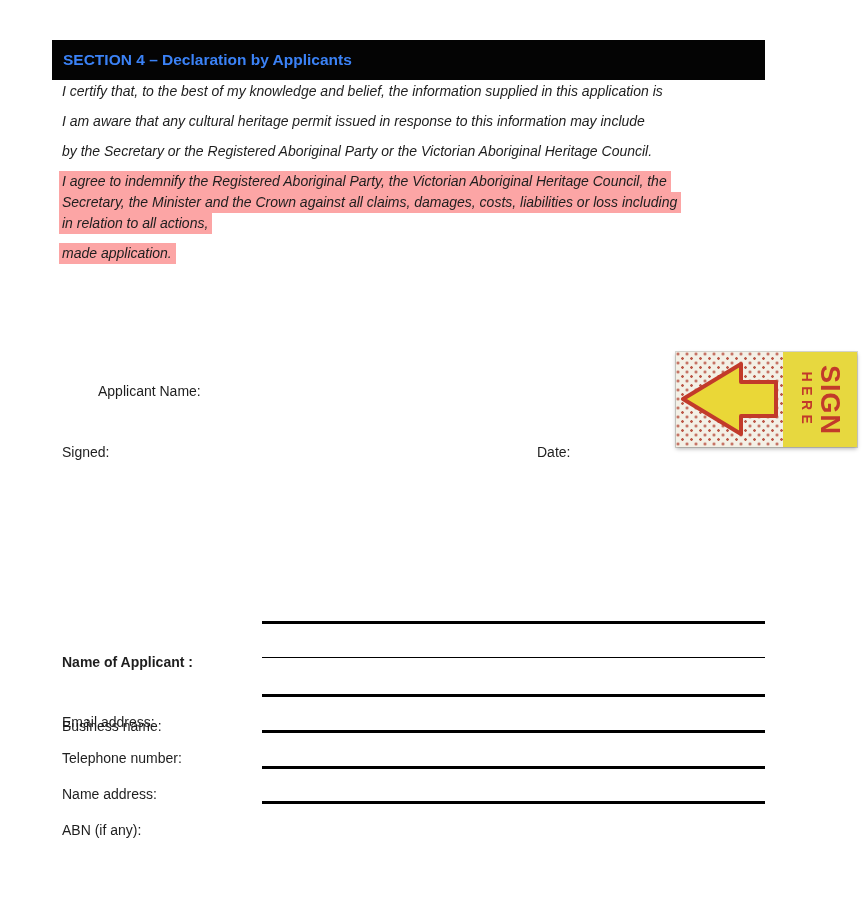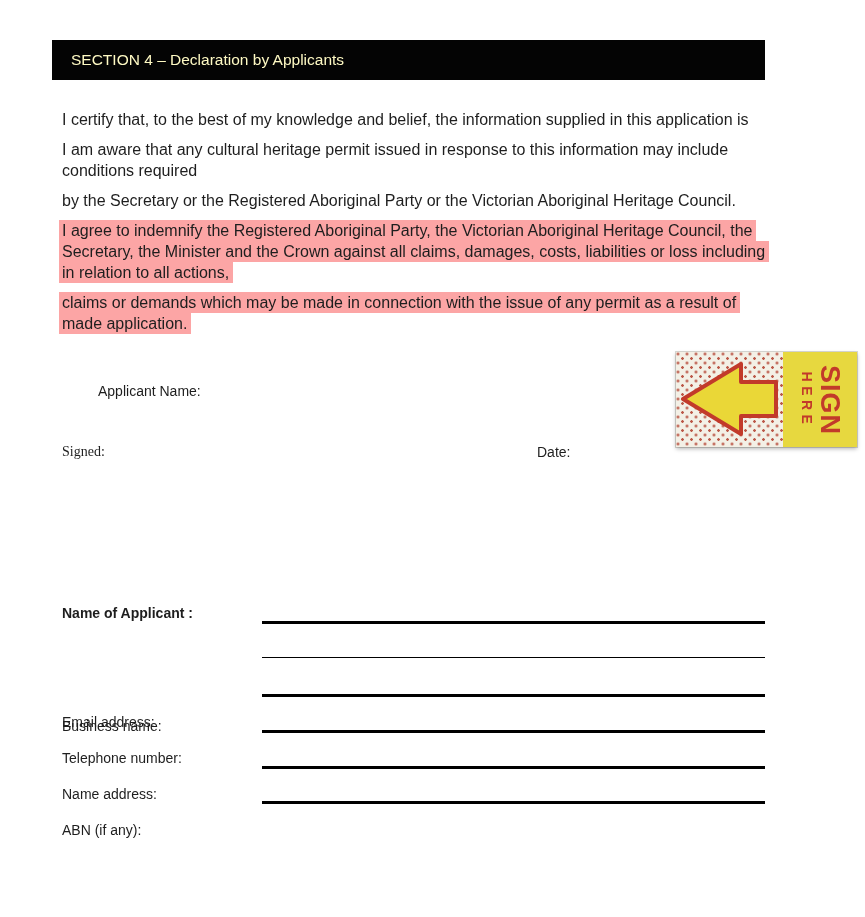--- a/index.html
+++ b/index.html
@@ -12,57 +12,57 @@
     color: #1e1e1e;
     overflow: hidden;
   }
 
   
   .header-bar {
     position: absolute;
     left: 52px; top: 40px;
     width: 713px; height: 40px;
     background: #040404;
-    color: #fef9c3;
+    color: #3b82f6;
     display: flex;
     align-items: center;
     box-sizing: border-box;
-    padding-left: 19px;
+    padding-left: 11px;
     font-size: 15.5px;
-    font-weight: 400;
+    font-weight: 700;
   }
 
   
   .body-text {
     position: absolute;
-    left: 62px; top: 109px;
+    left: 62px; top: 81px;
     width: 740px;
-    font-size: 16px;
+    font-size: 14px;
     line-height: 21px;
+    font-style: italic;
   }
   .body-text p { margin: 0 0 9px 0; }
   .ln { display: block; white-space: nowrap; }
   .hl .ln {
     background: #fca5a5;
     width: fit-content;
     padding: 0 4px 0 3px;
     margin-left: -3px;
   }
 
   .applicant-name-label {
     position: absolute;
     left: 62px; top: 383px;
     font-size: 14px;
     margin-left: 36px;
   }
   .signed-label {
     position: absolute;
     left: 62px; top: 444px;
     font-size: 14px;
-    font-family: Liberation Serif, serif;
   }
   .date-label {
     position: absolute;
     left: 537px; top: 444px;
     font-size: 14px;
   }
 
   
   .sticker {
     position: absolute;
@@ -129,32 +129,30 @@
   <div class="header-bar">
     <span>SECTION 4 – Declaration by Applicants</span>
   </div>
 
   <div class="body-text">
     <p>
       <span class="ln">I certify that, to the best of my knowledge and belief, the information supplied in this application is</span>
     </p>
     <p>
       <span class="ln">I am aware that any cultural heritage permit issued in response to this information may include</span>
-      <span class="ln">conditions required</span>
     </p>
     <p>
       <span class="ln">by the Secretary or the Registered Aboriginal Party or the Victorian Aboriginal Heritage Council.</span>
     </p>
     <p class="hl">
       <span class="ln">I agree to indemnify the Registered Aboriginal Party, the Victorian Aboriginal Heritage Council, the</span>
       <span class="ln">Secretary, the Minister and the Crown against all claims, damages, costs, liabilities or loss including</span>
       <span class="ln">in relation to all actions,</span>
     </p>
     <p class="hl">
-      <span class="ln">claims or demands which may be made in connection with the issue of any permit as a result of</span>
       <span class="ln">made application.</span>
     </p>
   </div>
 
   <div class="applicant-name-label">Applicant Name:</div>
   <div class="signed-label">Signed:</div>
   <div class="date-label">Date:</div>
 
   <div class="sticker">
     <div class="sticker-dots"></div>
@@ -169,20 +167,20 @@
     </div>
   </div>
 
   <div class="rule" style="top:621px;"></div>
   <div class="rule thin" style="top:657px;"></div>
   <div class="rule" style="top:694px;"></div>
   <div class="rule" style="top:730px;"></div>
   <div class="rule" style="top:766px;"></div>
   <div class="rule" style="top:801px;"></div>
 
-  <div class="field-label bold" style="top:605px;">Name of Applicant :</div>
+  <div class="field-label bold" style="top:654px;">Name of Applicant :</div>
   <div class="field-label" style="top:718px;">Business name:</div>
   <div class="field-label" style="top:714px;">Email address:</div>
   <div class="field-label" style="top:750px;">Telephone number:</div>
   <div class="field-label" style="top:786px;">Name address:</div>
   <div class="field-label" style="top:822px;">ABN (if any):</div>
 
 </div>
 
 </body></html>

